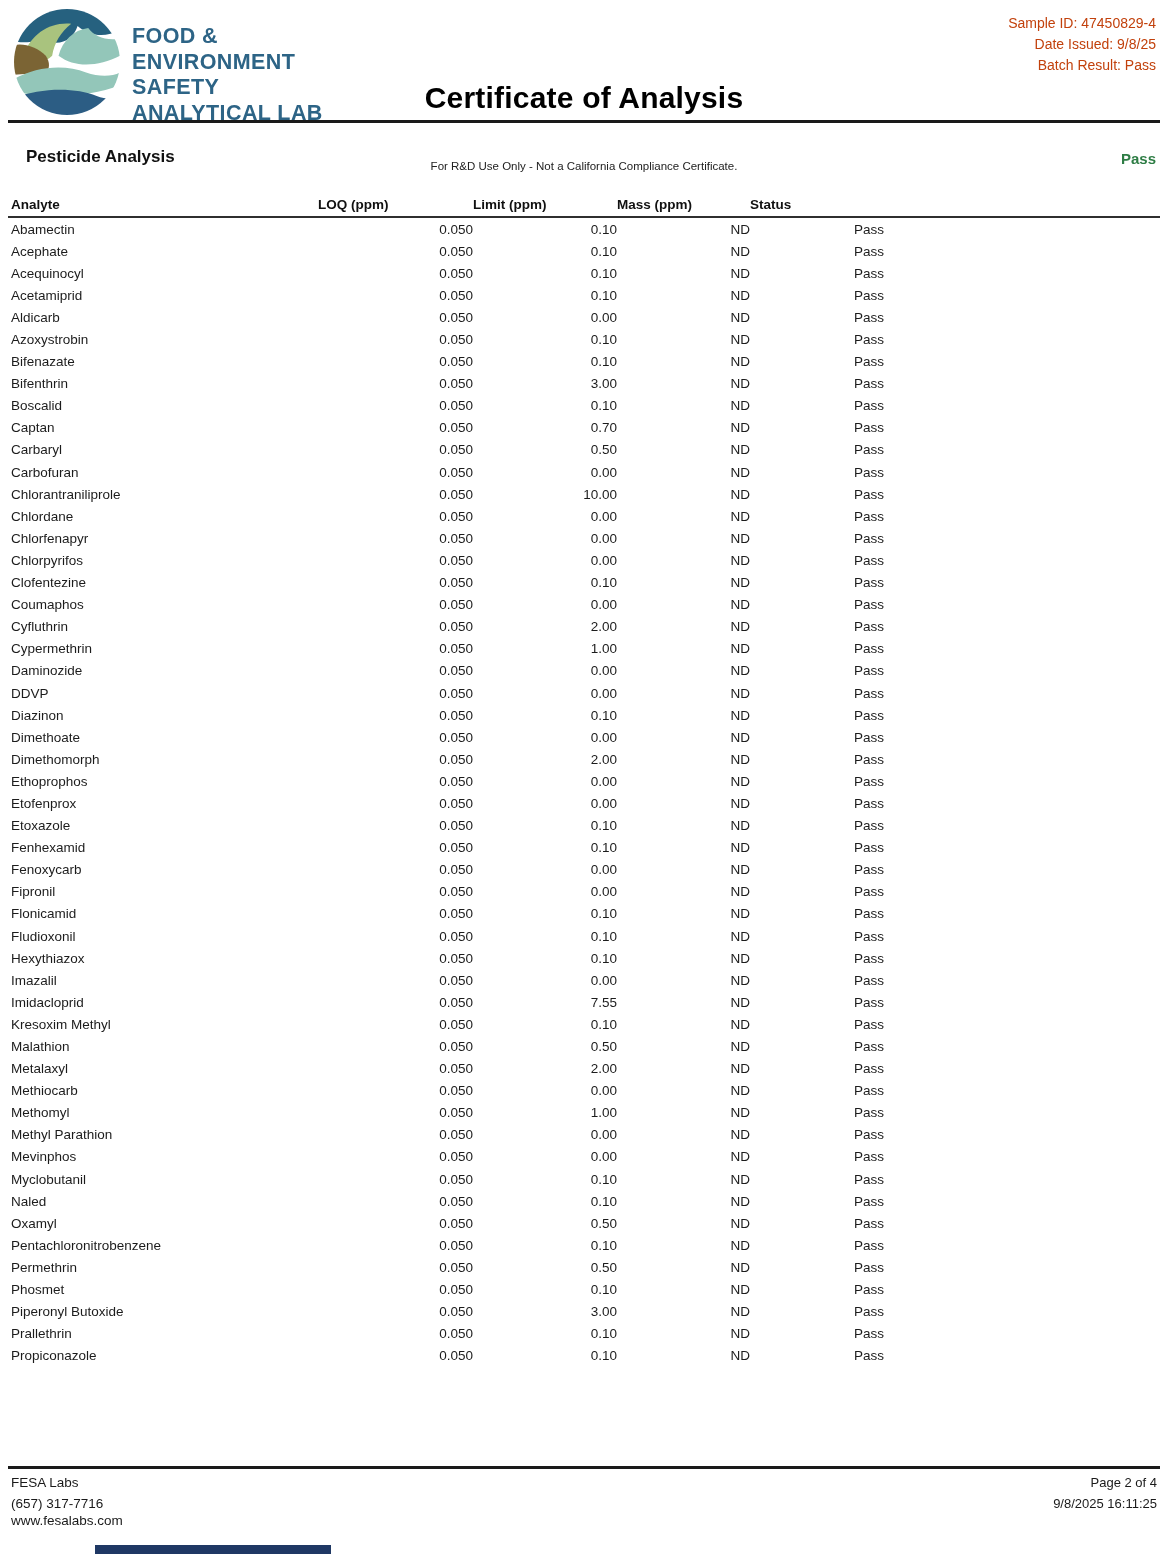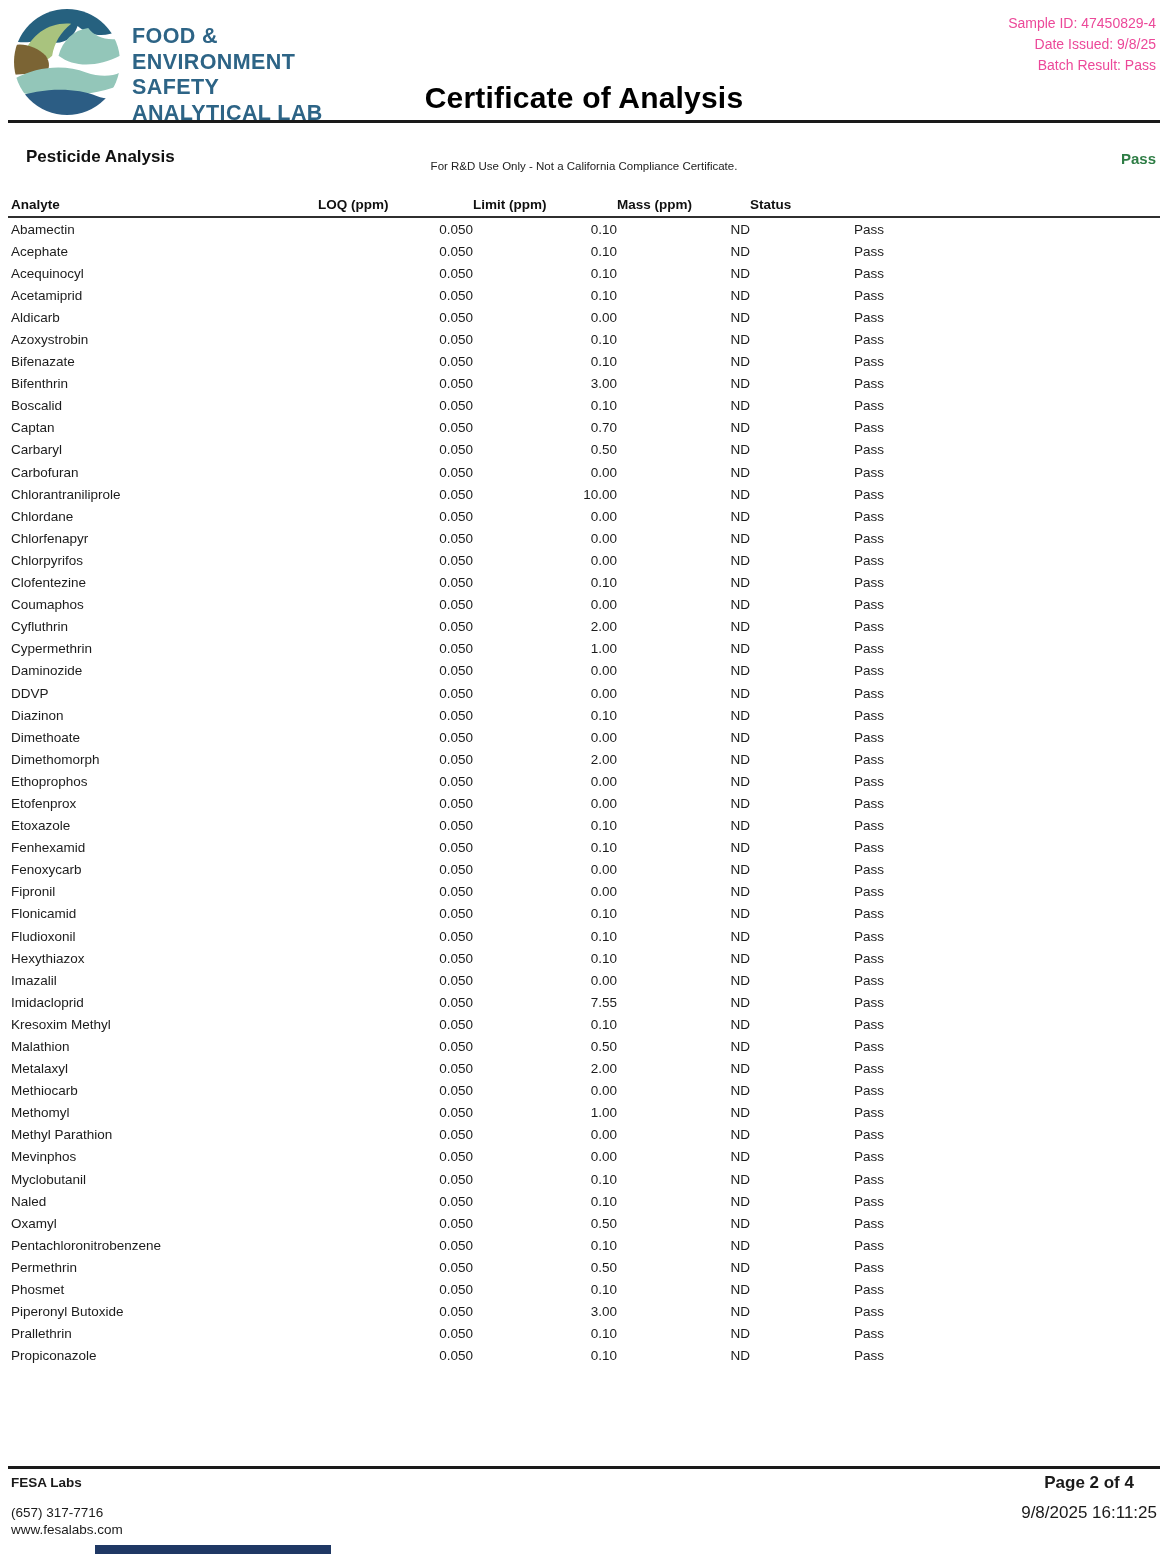--- a/index.html
+++ b/index.html
@@ -9,21 +9,21 @@
   }
 
   
   .logo { position:absolute; left:14px; top:9px; display:flex; gap:12px; }
   .logo-mark { width:106px; height:106px; flex:0 0 auto; }
   .logo-text { display:flex; flex-direction:column; padding-top:15px; }
   .logo-text span {
     font-size:21.5px; line-height:25.5px; font-weight:600;
     letter-spacing:0.4px; color:#2d6486; white-space:nowrap;
   }
-  .meta { position:absolute; top:13px; right:12px; text-align:right; font-size:14px; line-height:21px; color:#ec4899; }
+  .meta { position:absolute; top:13px; right:12px; text-align:right; font-size:14px; line-height:21px; color:#c2410c; }
   .cert-title {
     position:absolute; top:81px; left:0; width:100%; text-align:center;
     font-size:30px; font-weight:700; color:#000000; letter-spacing:0.2px;
   }
   .rule-top { position:absolute; top:120px; left:8px; width:1152px; height:3px; background:#1a1a1a; }
   .disclaimer { position:absolute; top:128px; left:0; width:100%; text-align:center; font-size:11.5px; color:#222;margin-top:32px; }
   .section-title { position:absolute; top:147px; left:26px; font-size:17px; font-weight:700; color:#111; }
   .section-result { position:absolute; top:150px; right:12px; font-size:15px; font-weight:700; color:#2e7d45; }
 
   
@@ -38,22 +38,22 @@
   .analyte-table th.c-analyte, .analyte-table td.c-analyte { text-align:left; padding-left:3px; }
   .analyte-table td {
     font-size:13.5px; text-align:right; height:22.1px; padding:0;
     vertical-align:middle; color:#1c1c1c; white-space:nowrap;
   }
   .analyte-table th.c-fill, .analyte-table td.c-fill { border-bottom-color:#2f2f2f; }
 
   
   .rule-bottom { position:absolute; top:1466px; left:8px; width:1152px; height:2.5px; background:#1a1a1a; }
   .footer-left { position:absolute; left:11px; top:1474px; font-size:13.5px; line-height:17.5px; }
-  .footer-right { position:absolute; right:11px; top:1474px; text-align:center; font-size:17px; line-height:17.5px; }
-  .footer-company, .footer-page { font-weight:700; margin-bottom:12px; }
+  .footer-right { position:absolute; right:11px; top:1474px; text-align:right; font-size:13px; line-height:17.5px; }
+  .footer-company, .footer-page { font-weight:400; margin-bottom:3px; }
   .bottom-bar { position:absolute; left:95px; top:1545px; width:236px; height:9px; background:#1f3864; }
 </style>
 </head>
 <body>
 
 <div class="page">
 
   <div class="logo">
     <svg class="logo-mark" viewBox="0 0 100 100" aria-hidden="true">
       <defs>

